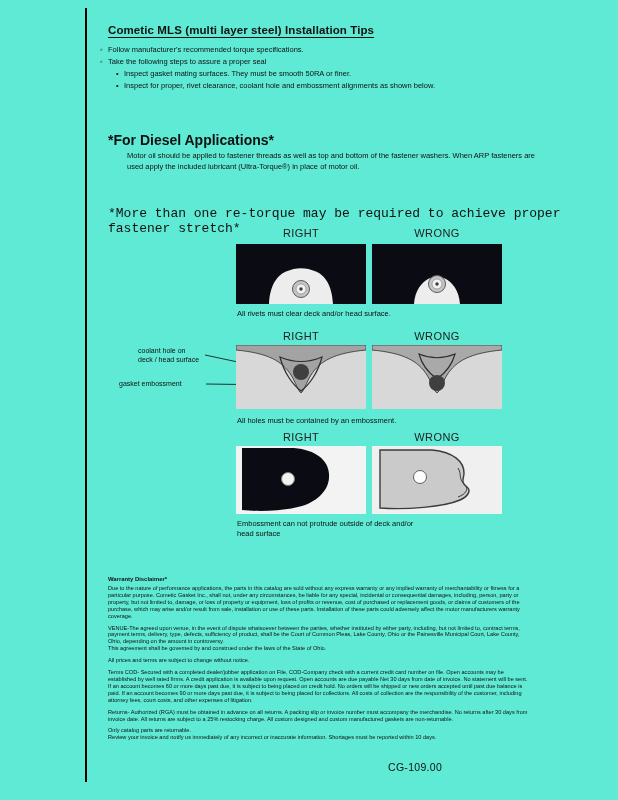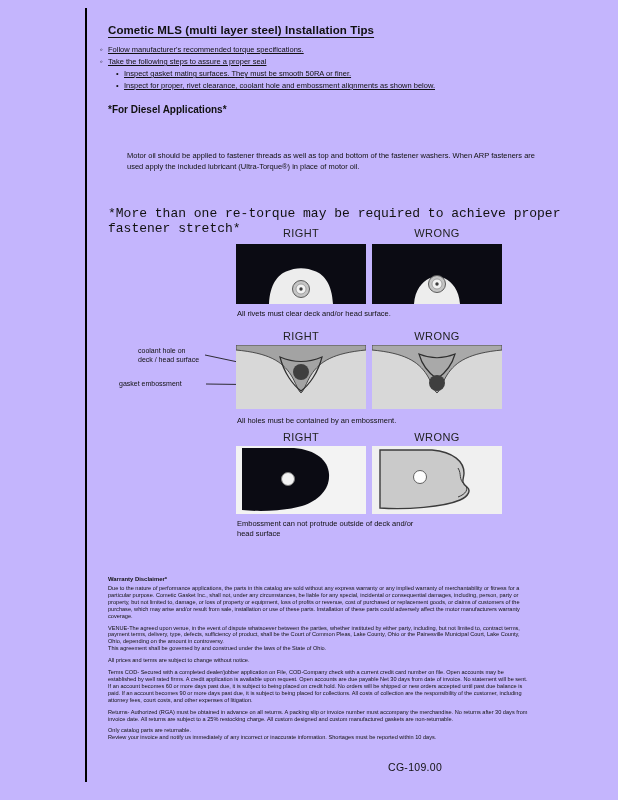--- a/index.html
+++ b/index.html
@@ -1,32 +1,32 @@
 <!DOCTYPE html>
 <html><head>
 <meta charset="utf-8">
 <style>
   * { margin:0; padding:0; box-sizing:border-box; }
   html,body { background:#ffffff; }
   body { font-family:"Liberation Sans", sans-serif; color:#111; }
-  .page { position:relative; width:618px; height:800px; background:#c4b5fd; overflow:hidden; }
+  .page { position:relative; width:618px; height:800px; background:#5eead4; overflow:hidden; }
   .abs { position:absolute; }
 
   .spine { position:absolute; left:85px; top:8px; width:2px; height:774px; background:#000; }
 
   .title { left:108px; top:24px; font-size:11.5px; font-weight:bold;
            text-decoration:underline; text-underline-offset:3px; letter-spacing:0.1px; }
 
   .tips { left:100px; top:44px; width:430px; font-size:7.5px; }
-  .tips .row { line-height:12px; white-space:nowrap;text-decoration:underline; }
+  .tips .row { line-height:12px; white-space:nowrap; }
   .tips .sub { padding-left:16px; }
   .mark { display:inline-block; width:8px; }
   .submark { display:inline-block; width:8px; }
 
-  .diesel-head { left:108px; top:104px; font-size:10px; font-weight:bold;text-align:center; }
+  .diesel-head { left:108px; top:132px; font-size:14px; font-weight:bold;text-align:center; }
   .para { left:108px; width:418px; font-size:7.5px; line-height:11px; }
   .p1 { top:150px;margin-left:19px; }
   .p2 { top:167px; }
   .note { left:108px; top:206px; font-size:13px;font-family:Liberation Mono, monospace; }
 
   .dg-label { width:130px; text-align:center; font-size:11px; color:#222; letter-spacing:0.4px; }
   .panel { width:130px; overflow:hidden; }
   .panel svg { display:block; width:100%; height:100%; }
   .cap { font-size:7.5px; line-height:9.5px; color:#111; }
 

